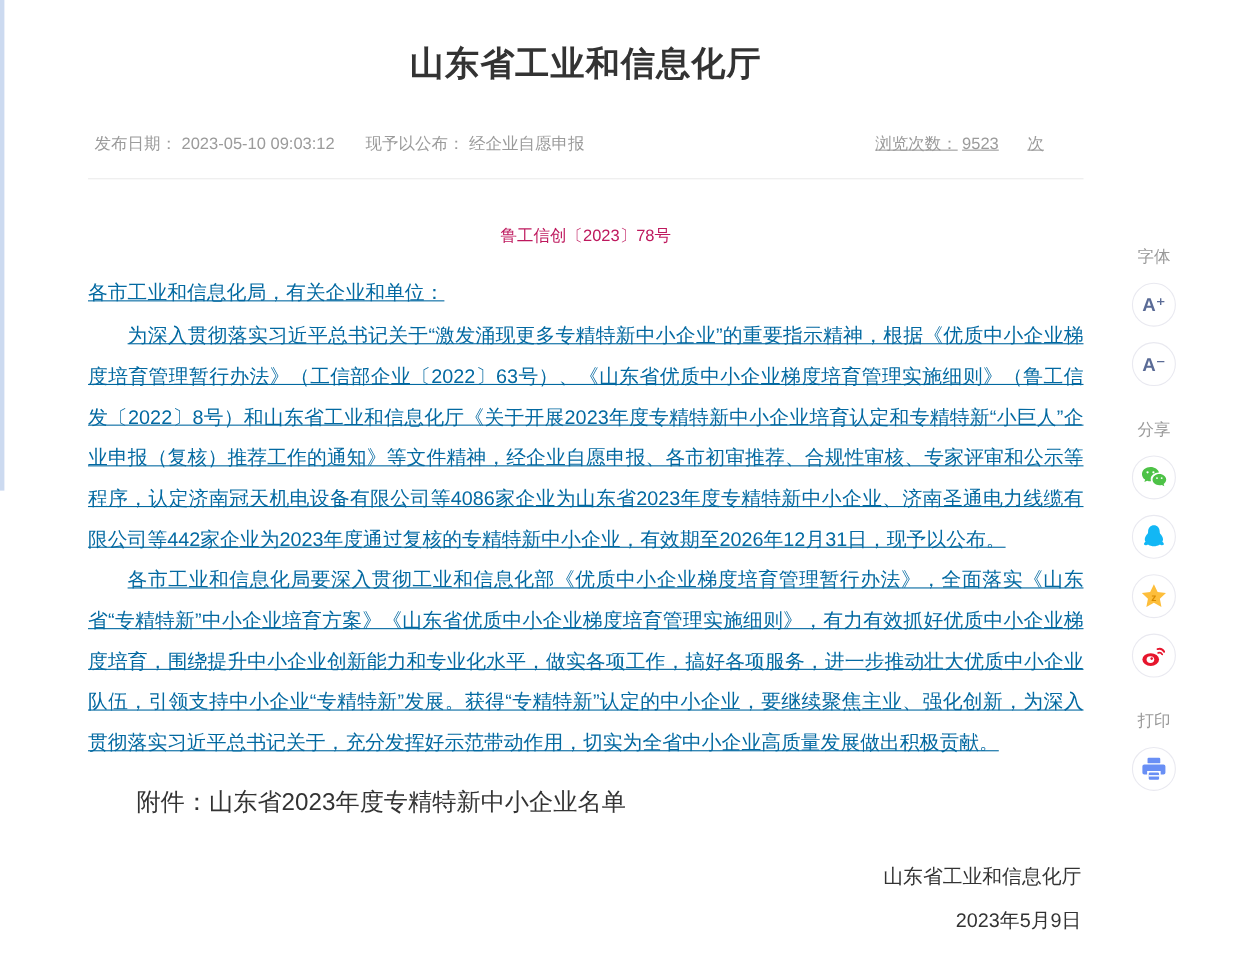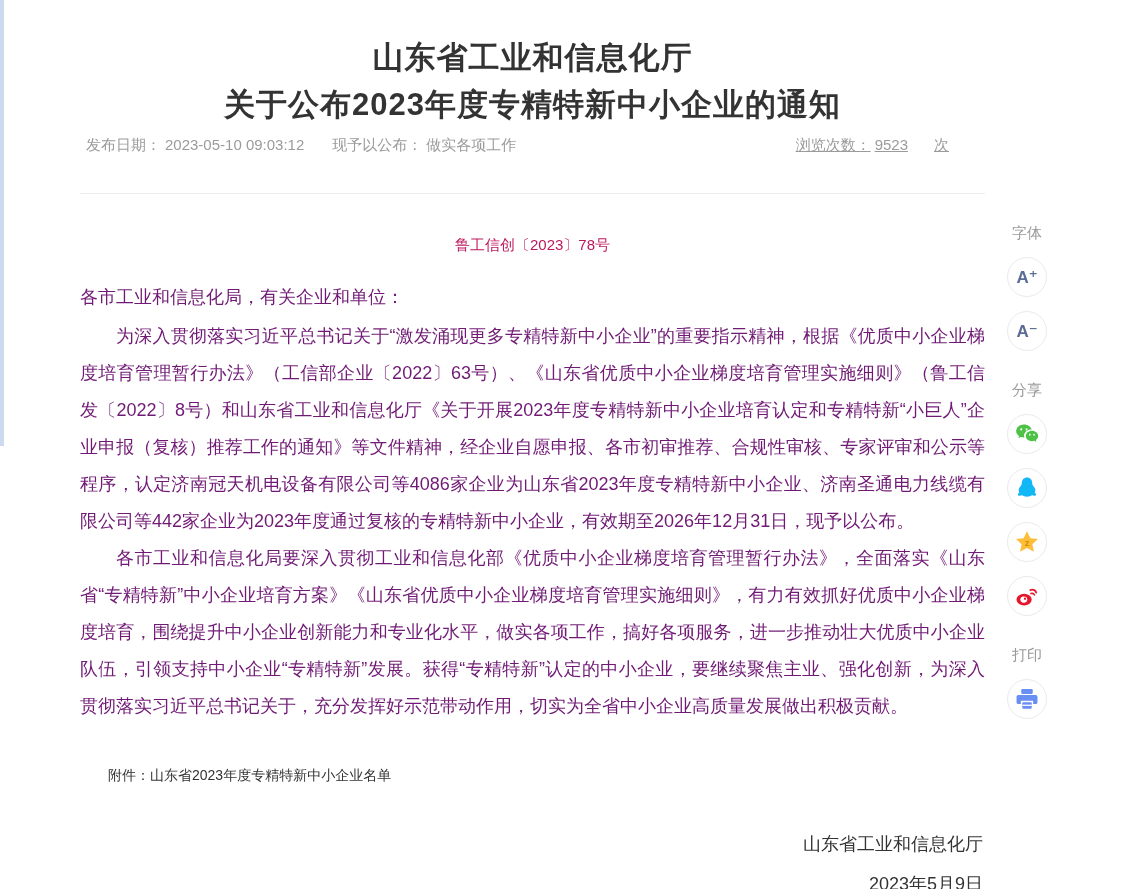--- a/index.html
+++ b/index.html
@@ -15,39 +15,39 @@
   }
   .content {
     position: absolute; left: 80px; top: 34px; width: 905px;
   }
   .notice-title {
     text-align: center; font-size: 31px; font-weight: bold;
     color: #333; line-height: 47px; letter-spacing: 1px;
   }
   .meta-row {
     display: flex; align-items: center;
-    margin-top: 8px; padding-bottom: 38px; padding-left: 6px; padding-right: 36px;
+    margin-top: 40px; padding-bottom: 22px; padding-left: 6px; padding-right: 36px;
     border-bottom: 1px solid #ececec;
     color: #9b9b9b; font-size: 15px;
   }
   .meta-item { margin-right: 28px; white-space: nowrap; }
   .meta-item .v { margin-left: 4px; }
   .meta-views { margin-left: auto; margin-right: 0; text-decoration: underline; }
   .meta-views .unit { margin-left: 26px; }
   .doc-number {
     text-align: center; font-size: 15px; color: #be185d; margin-top: 42px;
   }
-  .doc-body { margin-top: 24px; font-size: 18px; line-height: 37px; color: #701a75; }
+  .doc-body { margin-top: 24px; font-size: 18px; line-height: 37px; color: #0369a1; text-decoration: underline; }
   .doc-body p { text-align: justify; text-indent: 2em; }
   .salutation { text-indent: 0 !important; margin-bottom: 2px; }
-  .attachment { margin-top: 32px; text-indent: 2em; font-size: 14px; line-height: 37px; }
+  .attachment { margin-top: 16px; text-indent: 2em; font-size: 22px; line-height: 37px; }
   .signature-block { margin-top: 30px; text-align: right; font-size: 18px; line-height: 40px; padding-right: 2px; }
   
   .side-toolbar {
-    position: absolute; left: 1002px; top: 224px; width: 50px;
+    position: absolute; left: 1024px; top: 224px; width: 50px;
     display: flex; flex-direction: column; align-items: center;
   }
   .side-label { color: #999; font-size: 15px; }
   .circle-btn {
     width: 40px; height: 40px; border-radius: 50%;
     border: 1px solid #e9e9f0; background: #fff;
     display: flex; align-items: center; justify-content: center;
     cursor: pointer; margin-top: 14px;
   }
   .font-btn { color: #5a6b96; font-weight: bold; font-size: 17px; line-height: 1; }
@@ -55,29 +55,28 @@
   .circle-btn svg { display: block; }
 </style>
 </head>
 <body>
 
 <div class="left-strip"></div>
 
 <div class="content">
   <h1 class="notice-title">
     <div>山东省工业和信息化厅</div>
-    <div>关于公布2023年度专精特新中小企业的通知</div>
   </h1>
 
   <div class="meta-row">
     <span class="meta-item">
       <span>发布日期：</span><span class="v">2023-05-10 09:03:12</span>
     </span>
     <span class="meta-item">
-      <span>现予以公布：</span><span class="v">做实各项工作</span>
+      <span>现予以公布：</span><span class="v">经企业自愿申报</span>
     </span>
     <span class="meta-item meta-views">
       <span>浏览次数：</span><span class="v">9523</span><span class="unit">次</span>
     </span>
   </div>
 
   <div class="doc-number">鲁工信创〔2023〕78号</div>
 
   <div class="doc-body">
     <p class="salutation">各市工业和信息化局，有关企业和单位：</p>

